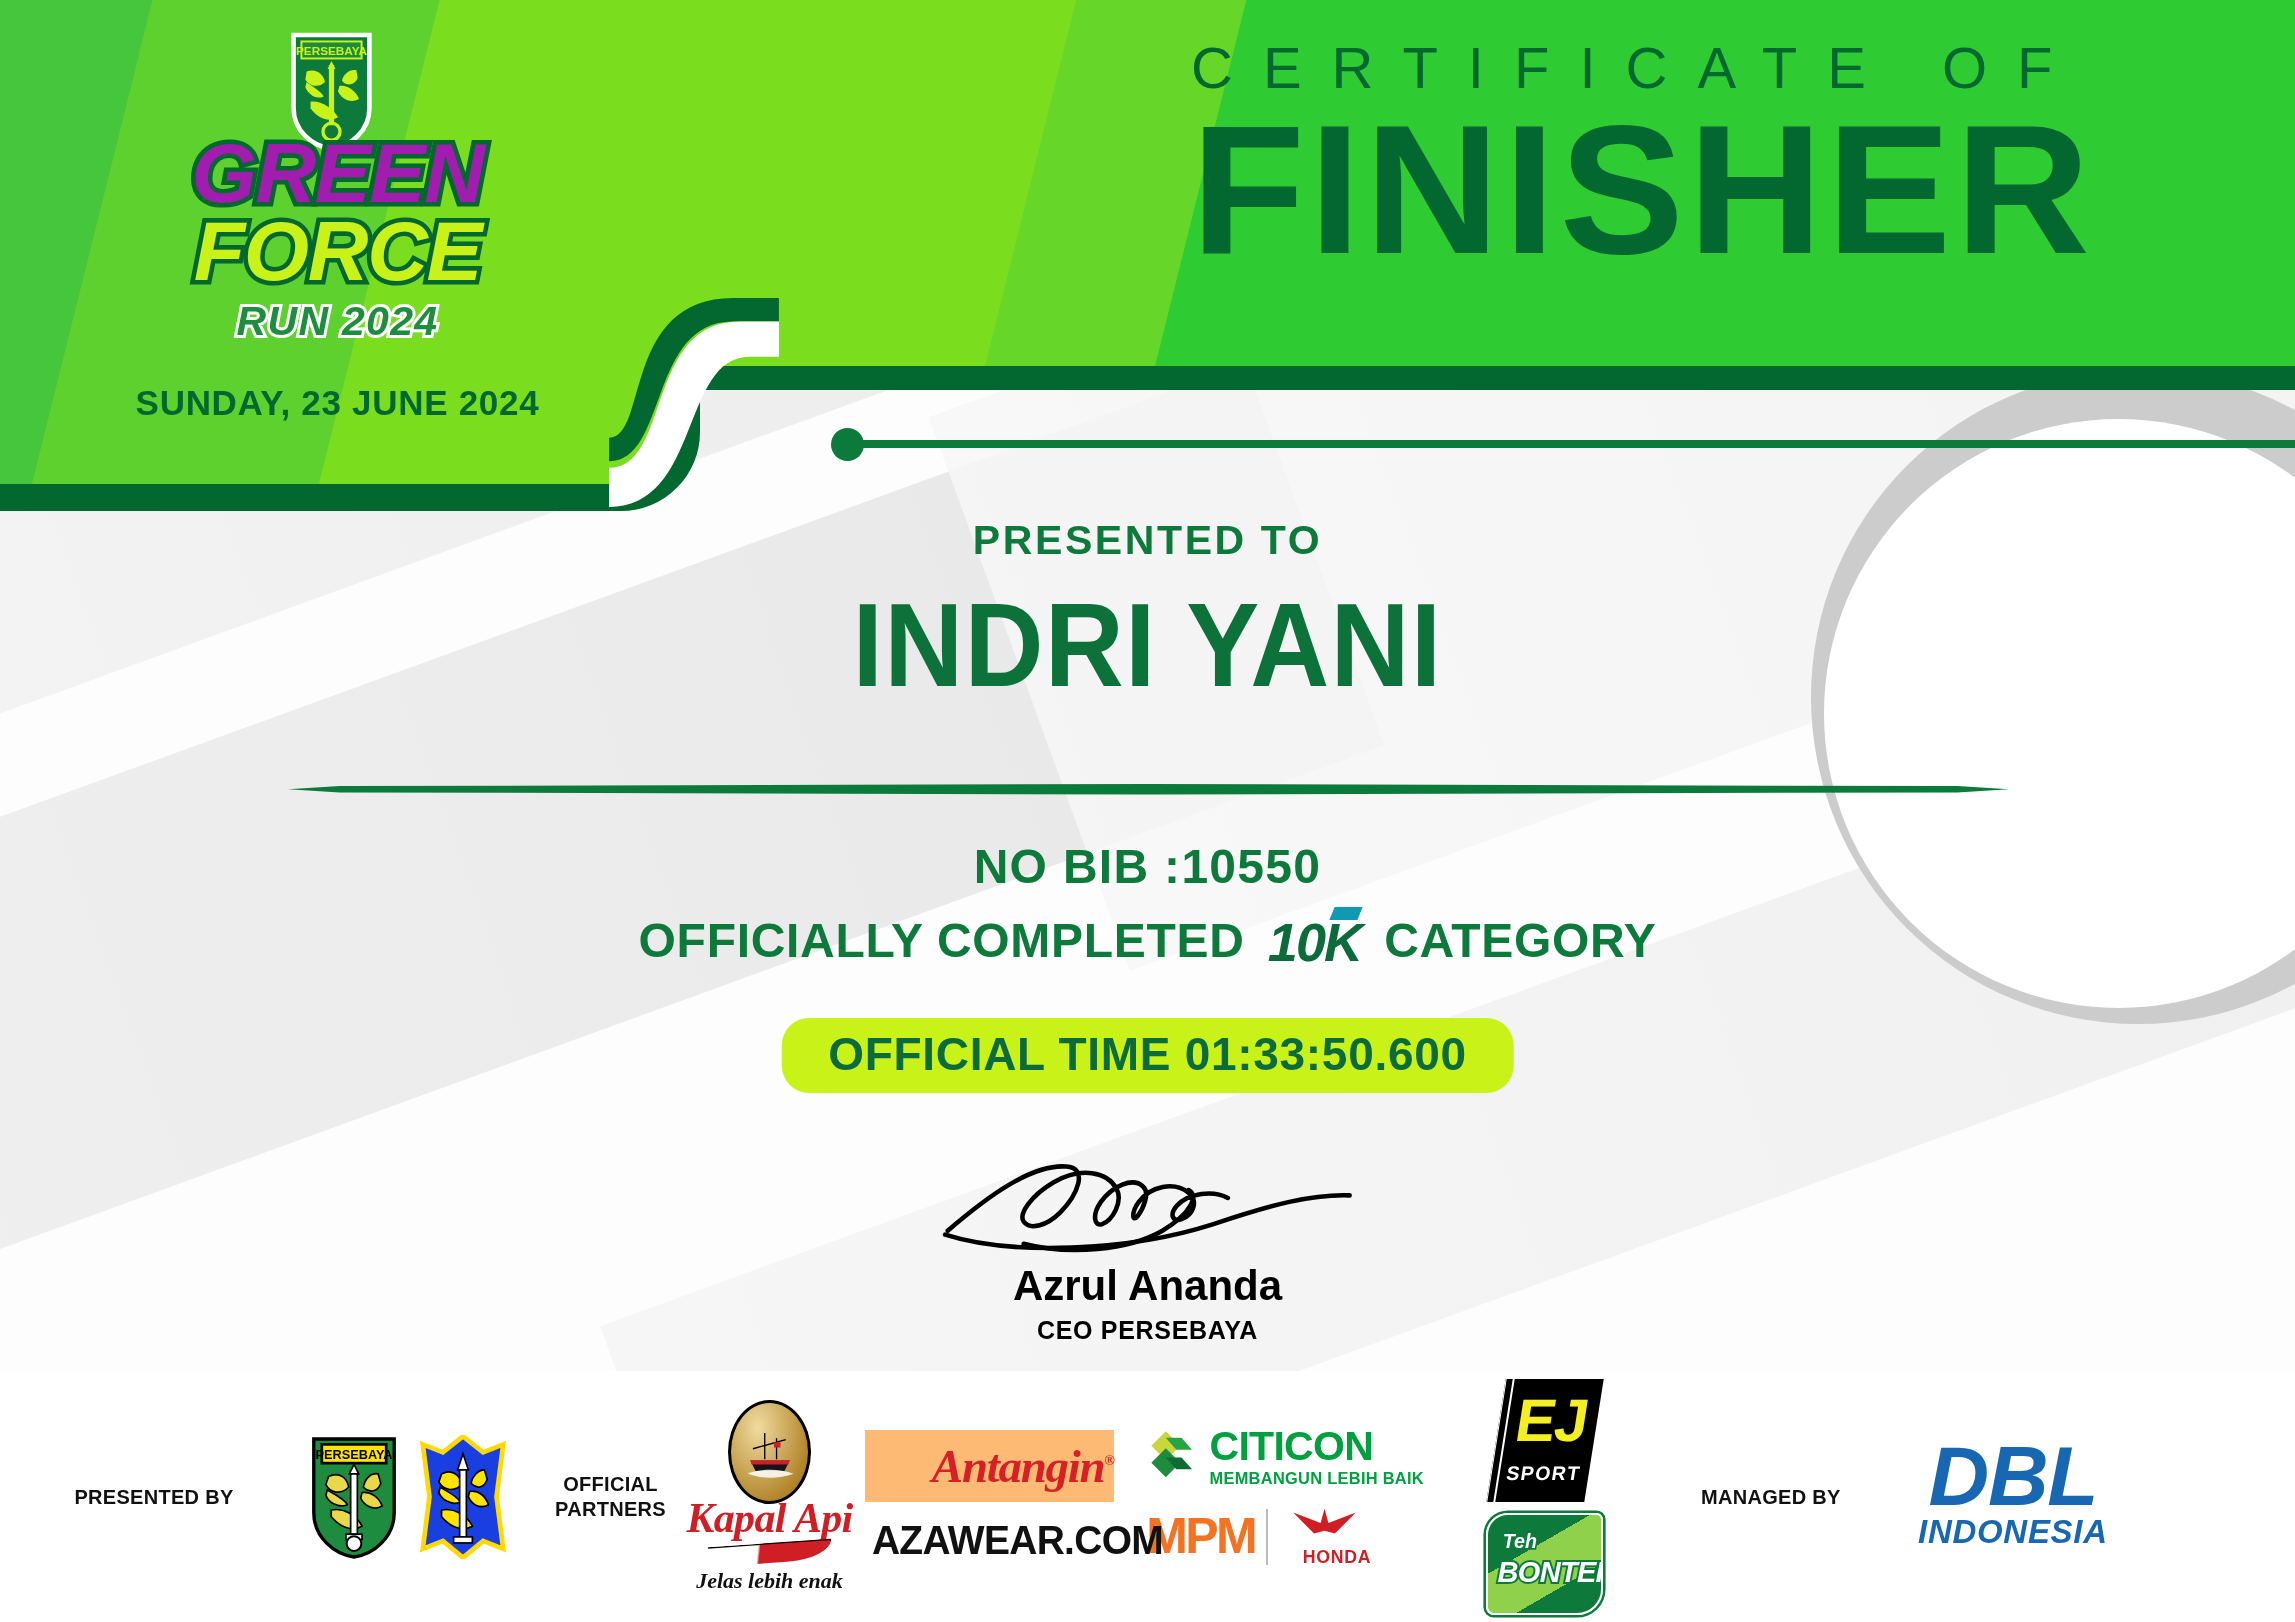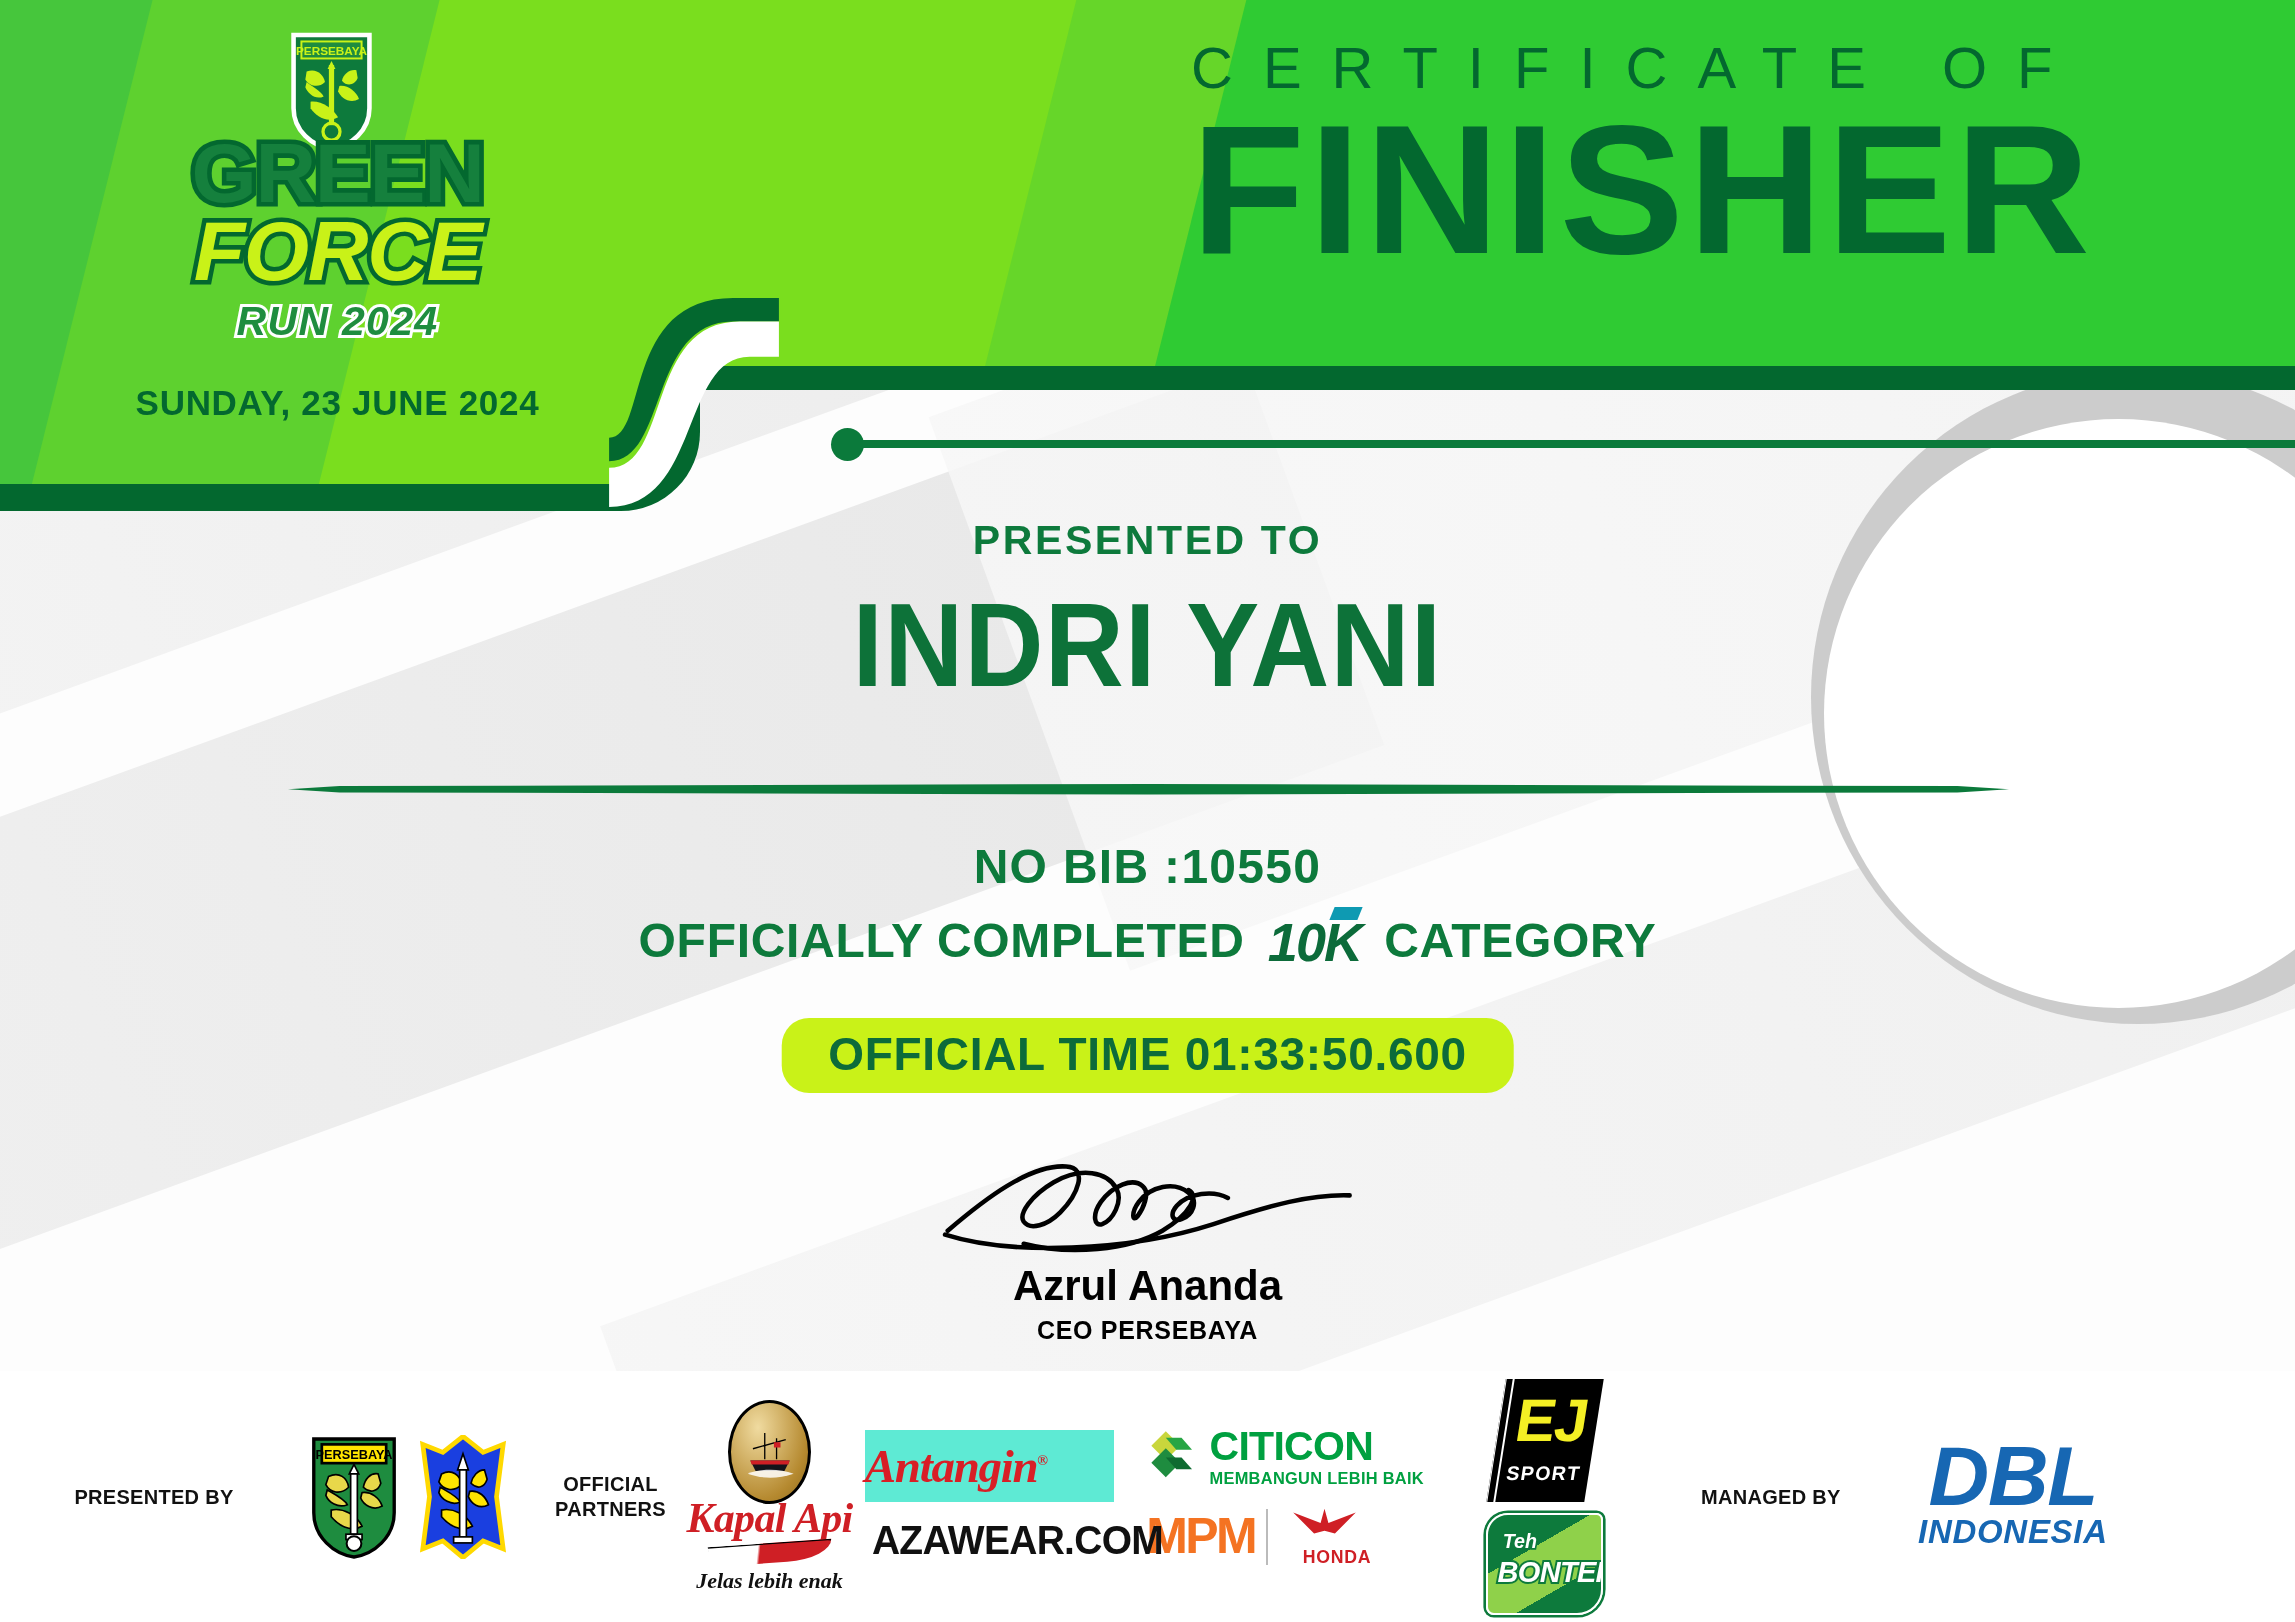--- a/index.html
+++ b/index.html
@@ -74,22 +74,22 @@
     position:absolute;left:671px;top:366px;width:1625px;height:23.6px;background:#03682f;
   }
   
   .scurve{position:absolute;left:609px;top:298px;width:170px;height:209px;overflow:hidden;}
 
   
   .shield-badge{position:absolute;left:287px;top:31px;width:89px;height:121px;}
   .logo-block{position:absolute;left:79px;top:137px;width:517px;text-align:center;}
   .gf-green{
     font-family:"Liberation Sans",sans-serif;
-    font-size:84px;font-weight:bold;letter-spacing:-1.3px;
-    color:#15803d;
+    font-size:84px;font-weight:bold;font-style:italic;letter-spacing:-1.3px;
+    color:#a21caf;
     -webkit-text-stroke:9.2px #03682f;
     paint-order:stroke fill;
     line-height:.88;margin:0;
   }
   .gf-force{
     font-family:"Liberation Sans",sans-serif;
     font-size:84px;font-weight:bold;font-style:italic;letter-spacing:-1.3px;
     color:#c9f218;
     -webkit-text-stroke:9.2px #03682f;
     paint-order:stroke fill;
@@ -188,22 +188,22 @@
   .kapal-name{font-family:"Liberation Serif",serif;font-style:italic;font-weight:bold;
     font-size:42px;color:#cf1f25;-webkit-text-stroke:3.3px #ffffff;paint-order:stroke fill;
     margin-top:-10.5px;letter-spacing:-0.7px;}
   .kapal-swoosh{width:124px;height:19.6px;margin:1.3px auto 0;
     background:linear-gradient(100deg,#ffffff 0 40%,#cf1f25 42% 100%);
     border-radius:0 0 59px 59px/0 0 26px 26px;transform:rotate(-4deg);
     box-shadow:0 1.3px 0 #000 inset;}
   .kapal-tag{font-family:"Liberation Serif",serif;font-style:italic;font-weight:bold;
     font-size:22px;color:#111;-webkit-text-stroke:2.6px #fff;paint-order:stroke fill;margin-top:5.2px;}
 
-  .logo-antangin{background:#5eead4;width:249px;height:72px;display:flex;align-items:center;
-    justify-content:flex-start;}
+  .logo-antangin{background:#fdba74;width:249px;height:72px;display:flex;align-items:center;
+    justify-content:flex-end;}
   .antangin-word{font-family:"Liberation Serif",serif;font-style:italic;font-weight:bold;
     font-size:47px;color:#d81f26;letter-spacing:-1.3px;}
   .antangin-word sup{font-size:14.4px;vertical-align:super;}
   .logo-azawear{font-size:41px;font-weight:bold;color:#111;letter-spacing:-0.7px;margin-top:15.7px;
     transform:scaleX(.95);}
 
   .citicon{display:flex;align-items:center;gap:9.2px;}
   .citicon-mark{width:54px;height:63px;position:relative;}
   .citicon-txt{font-size:41px;font-weight:bold;color:#00a040;letter-spacing:-0.7px;line-height:.95;}
   .citicon-sub{font-size:16.4px;font-weight:bold;color:#00a040;letter-spacing:0.3px;margin-top:2.6px;}

